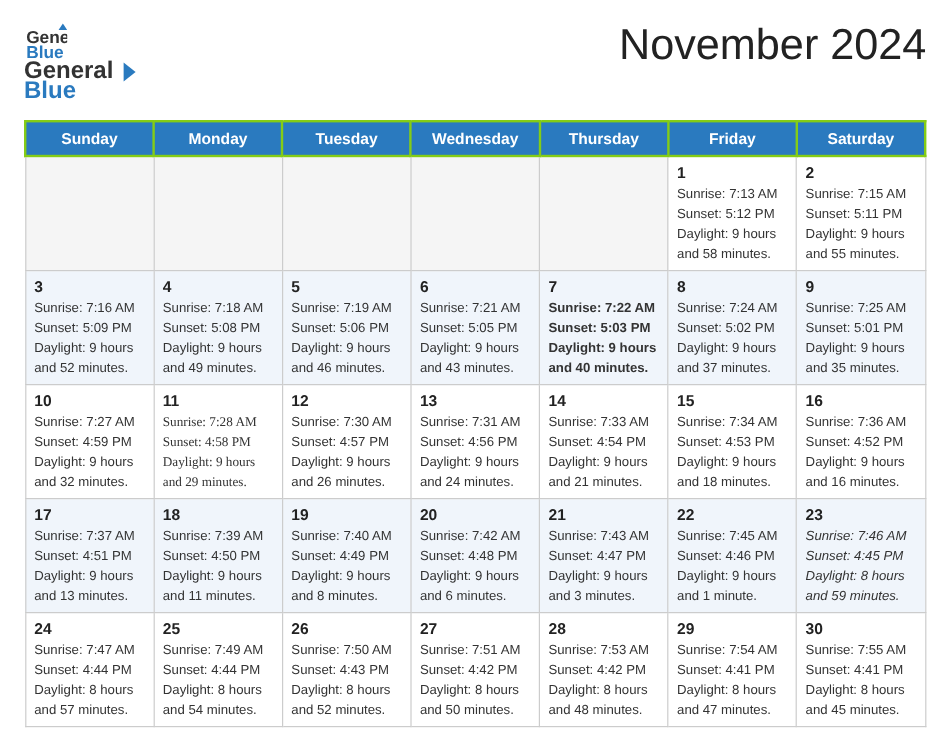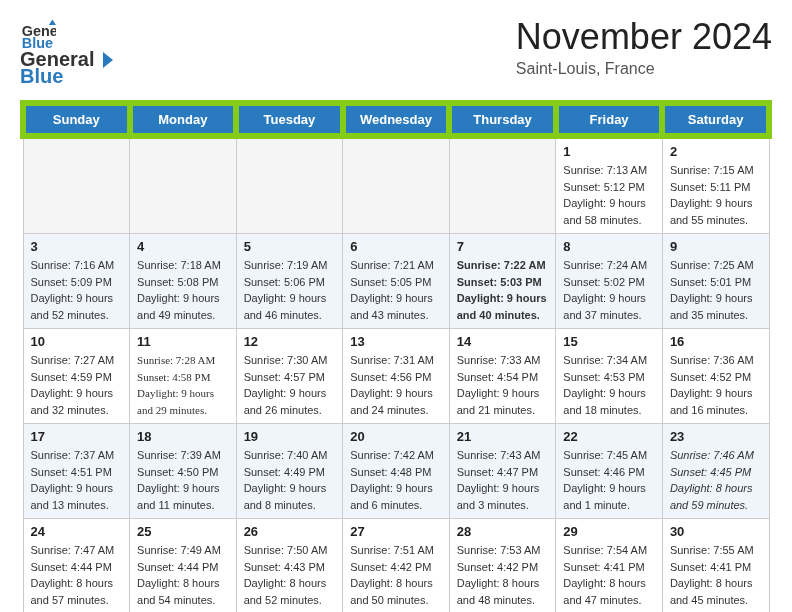--- a/index.html
+++ b/index.html
@@ -6,21 +6,21 @@
     body { font-family: Arial, sans-serif; background: #fff; width: 792px; min-height: 612px; }
     .container { padding: 16px 20px; }
     .header { display: flex; justify-content: space-between; align-items: flex-start; margin-bottom: 12px; }
     .logo { display: flex; flex-direction: column; align-items: flex-start; }
     .logo-wrapper { display: flex; align-items: center; gap: 2px; }
     .logo-icon { width: 36px; height: 36px; }
     .title-block { text-align: left; }
     .month-title { font-size: 36px; font-weight: 300; color: #222; }
     .location { font-size: 16px; color: #555; margin-top: 2px; }
     .calendar { width: 100%; border-collapse: collapse; }
-    .calendar th { background: #2a7abf; color: #fff; font-size: 13px; font-weight: bold; padding: 6px 8px; border: 6px solid #84cc16; }
+    .calendar th { background: #2a7abf; color: #fff; font-size: 13px; font-weight: bold; padding: 6px 8px; border: 2px solid #84cc16; }
     .calendar td { border: 1px solid #ccc; vertical-align: top; padding: 5px 7px; font-size: 11px; color: #333; min-height: 80px; width: 14.28%; }
     .calendar td.empty { background: #f5f5f5; }
     .day-num { font-size: 13px; font-weight: bold; color: #222; margin-bottom: 3px; }
     .day-info { font-size: 11px; color: #333; line-height: 1.5; }
     tr.even-row td { background: #f0f5fb; }
   </style>
 </head>
 <body>
 
 <div class="container">
@@ -36,21 +36,20 @@
       <div style="display:flex; align-items:center; margin-top:-4px;">
         <span style="font-size:20px; font-weight:bold; color:#333;">General</span>
         <svg width="20" height="20" viewBox="0 0 20 20" style="margin: 0 1px;">
           <polygon points="8,2 18,10 8,18" fill="#2a7abf"></polygon>
         </svg>
       </div>
       <span style="font-size:20px; font-weight:bold; color:#2a7abf; margin-top:-6px;">Blue</span>
     </div>
     <div class="title-block">
       <div class="month-title">November 2024</div>
-      <div class="location">Saint-Louis, France</div>
     </div>
   </div>
 
   <table class="calendar">
     <thead>
       <tr>
         <th>Sunday</th>
         <th>Monday</th>
         <th>Tuesday</th>
         <th>Wednesday</th>

